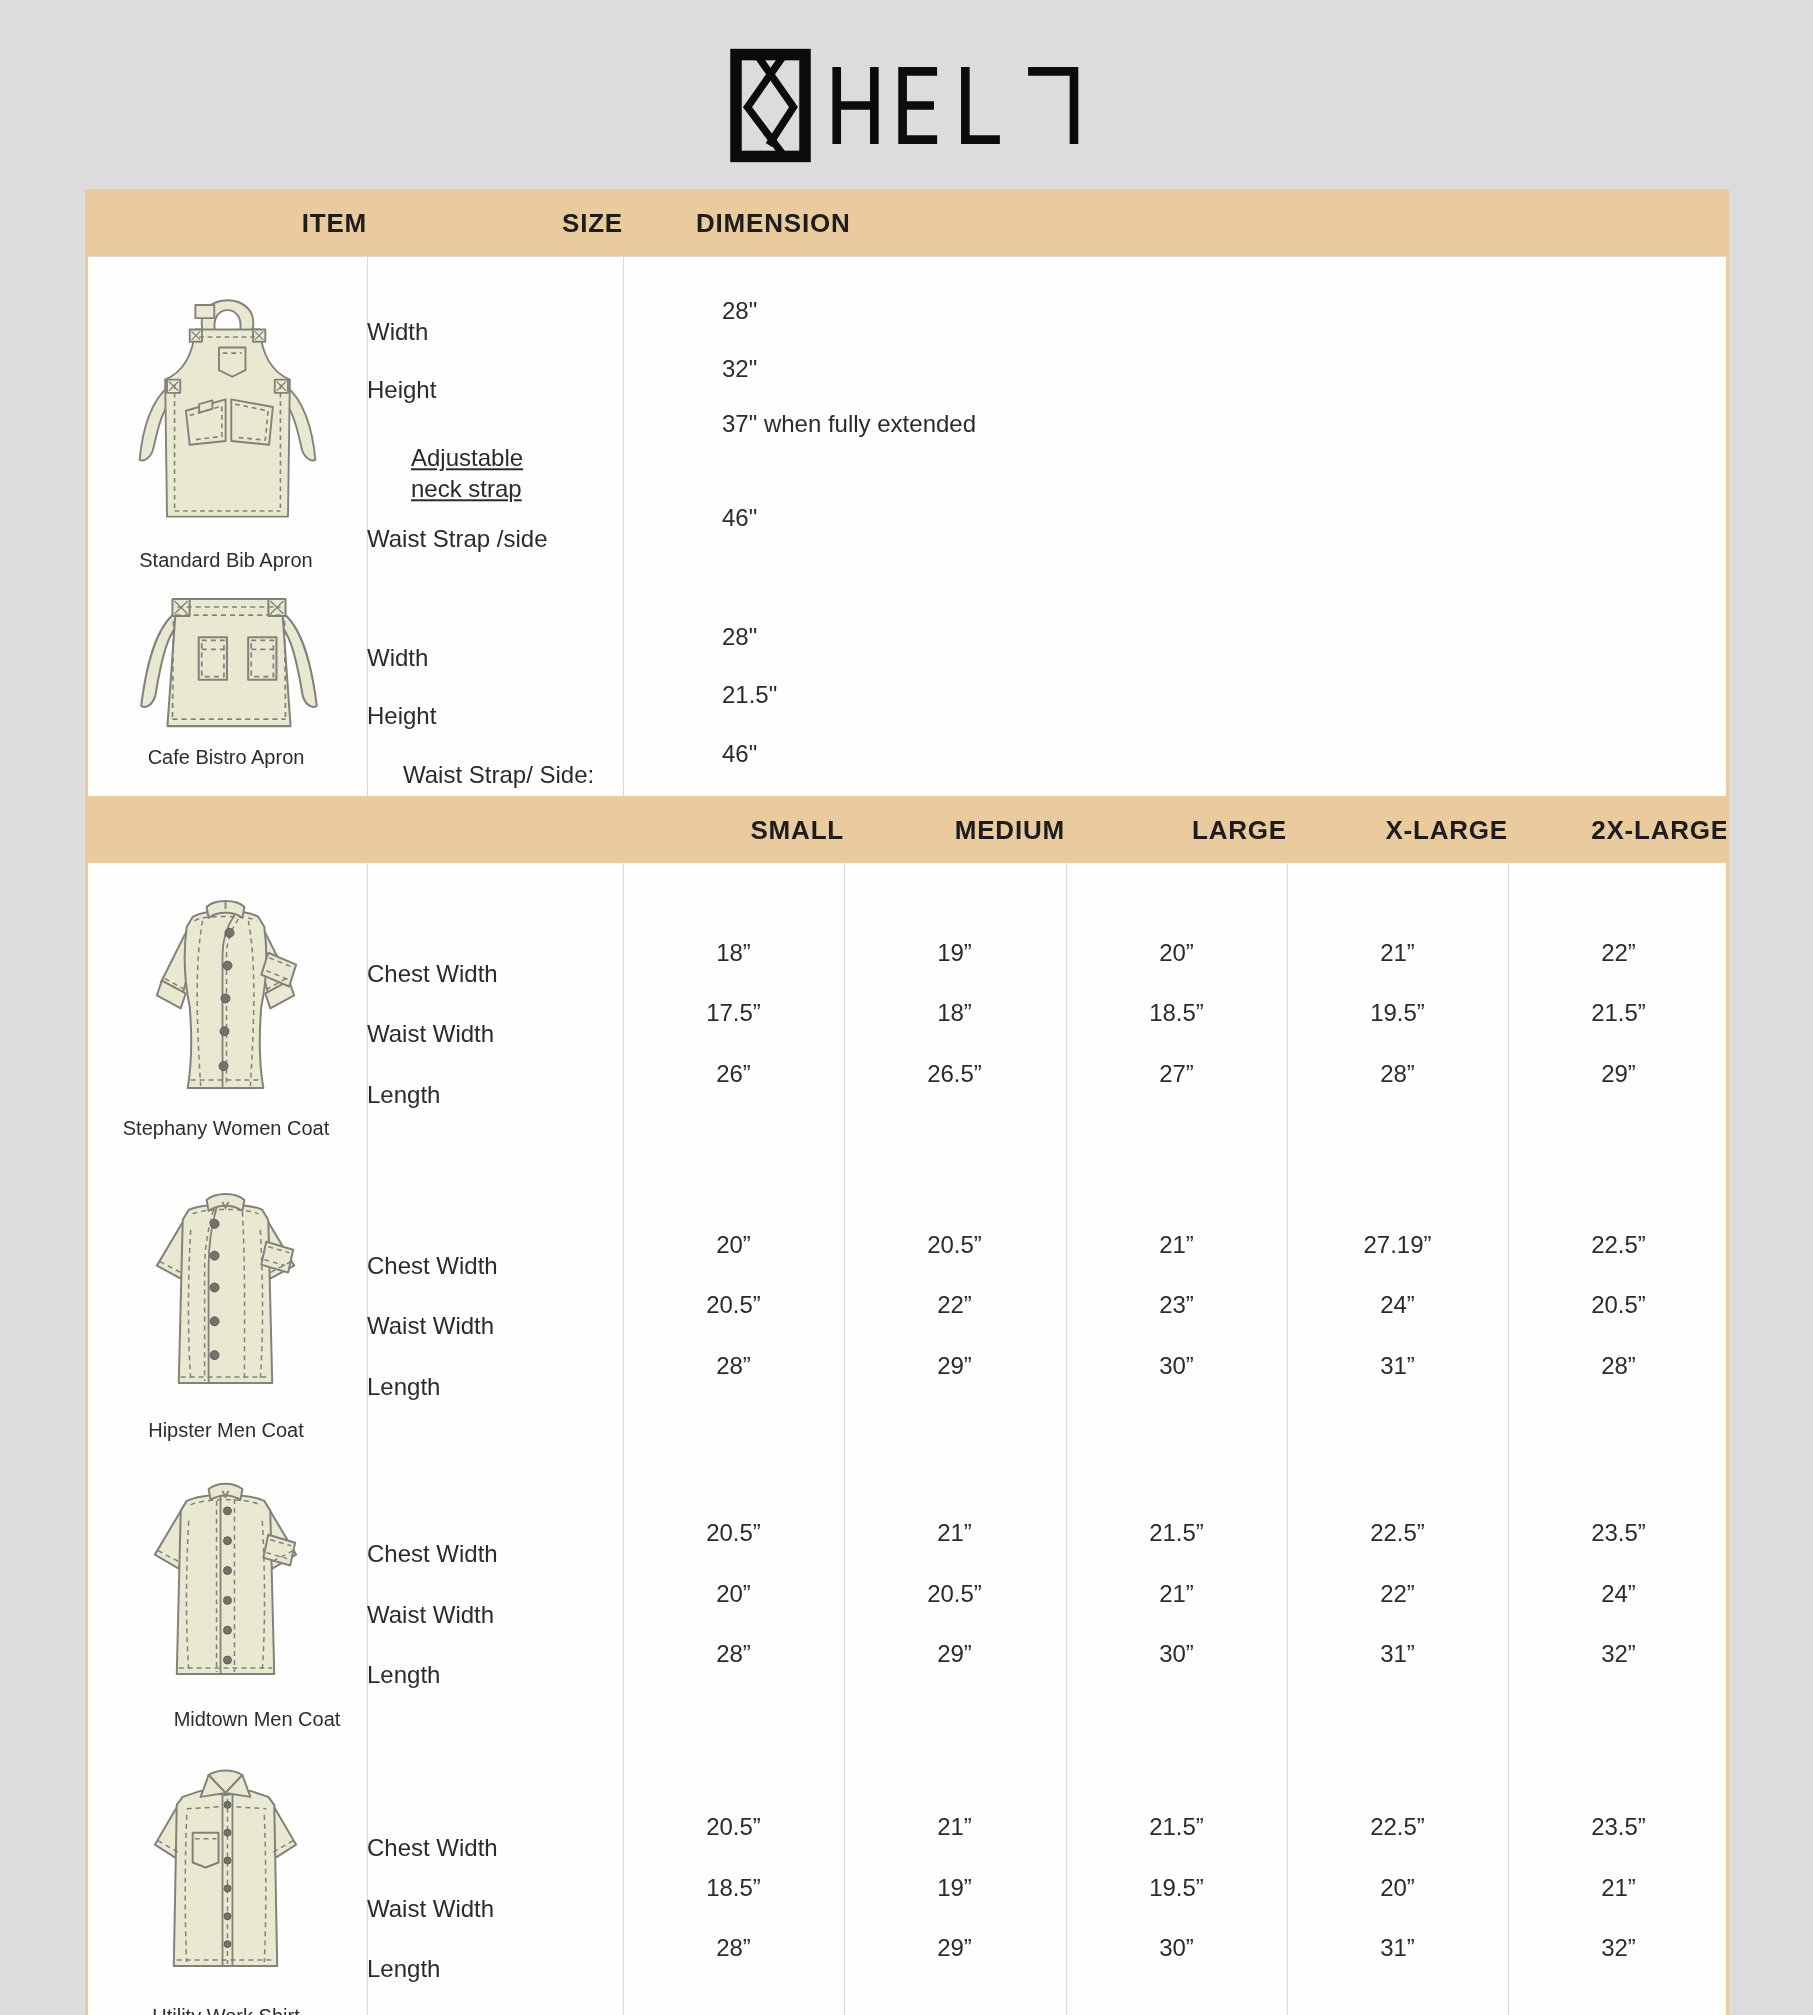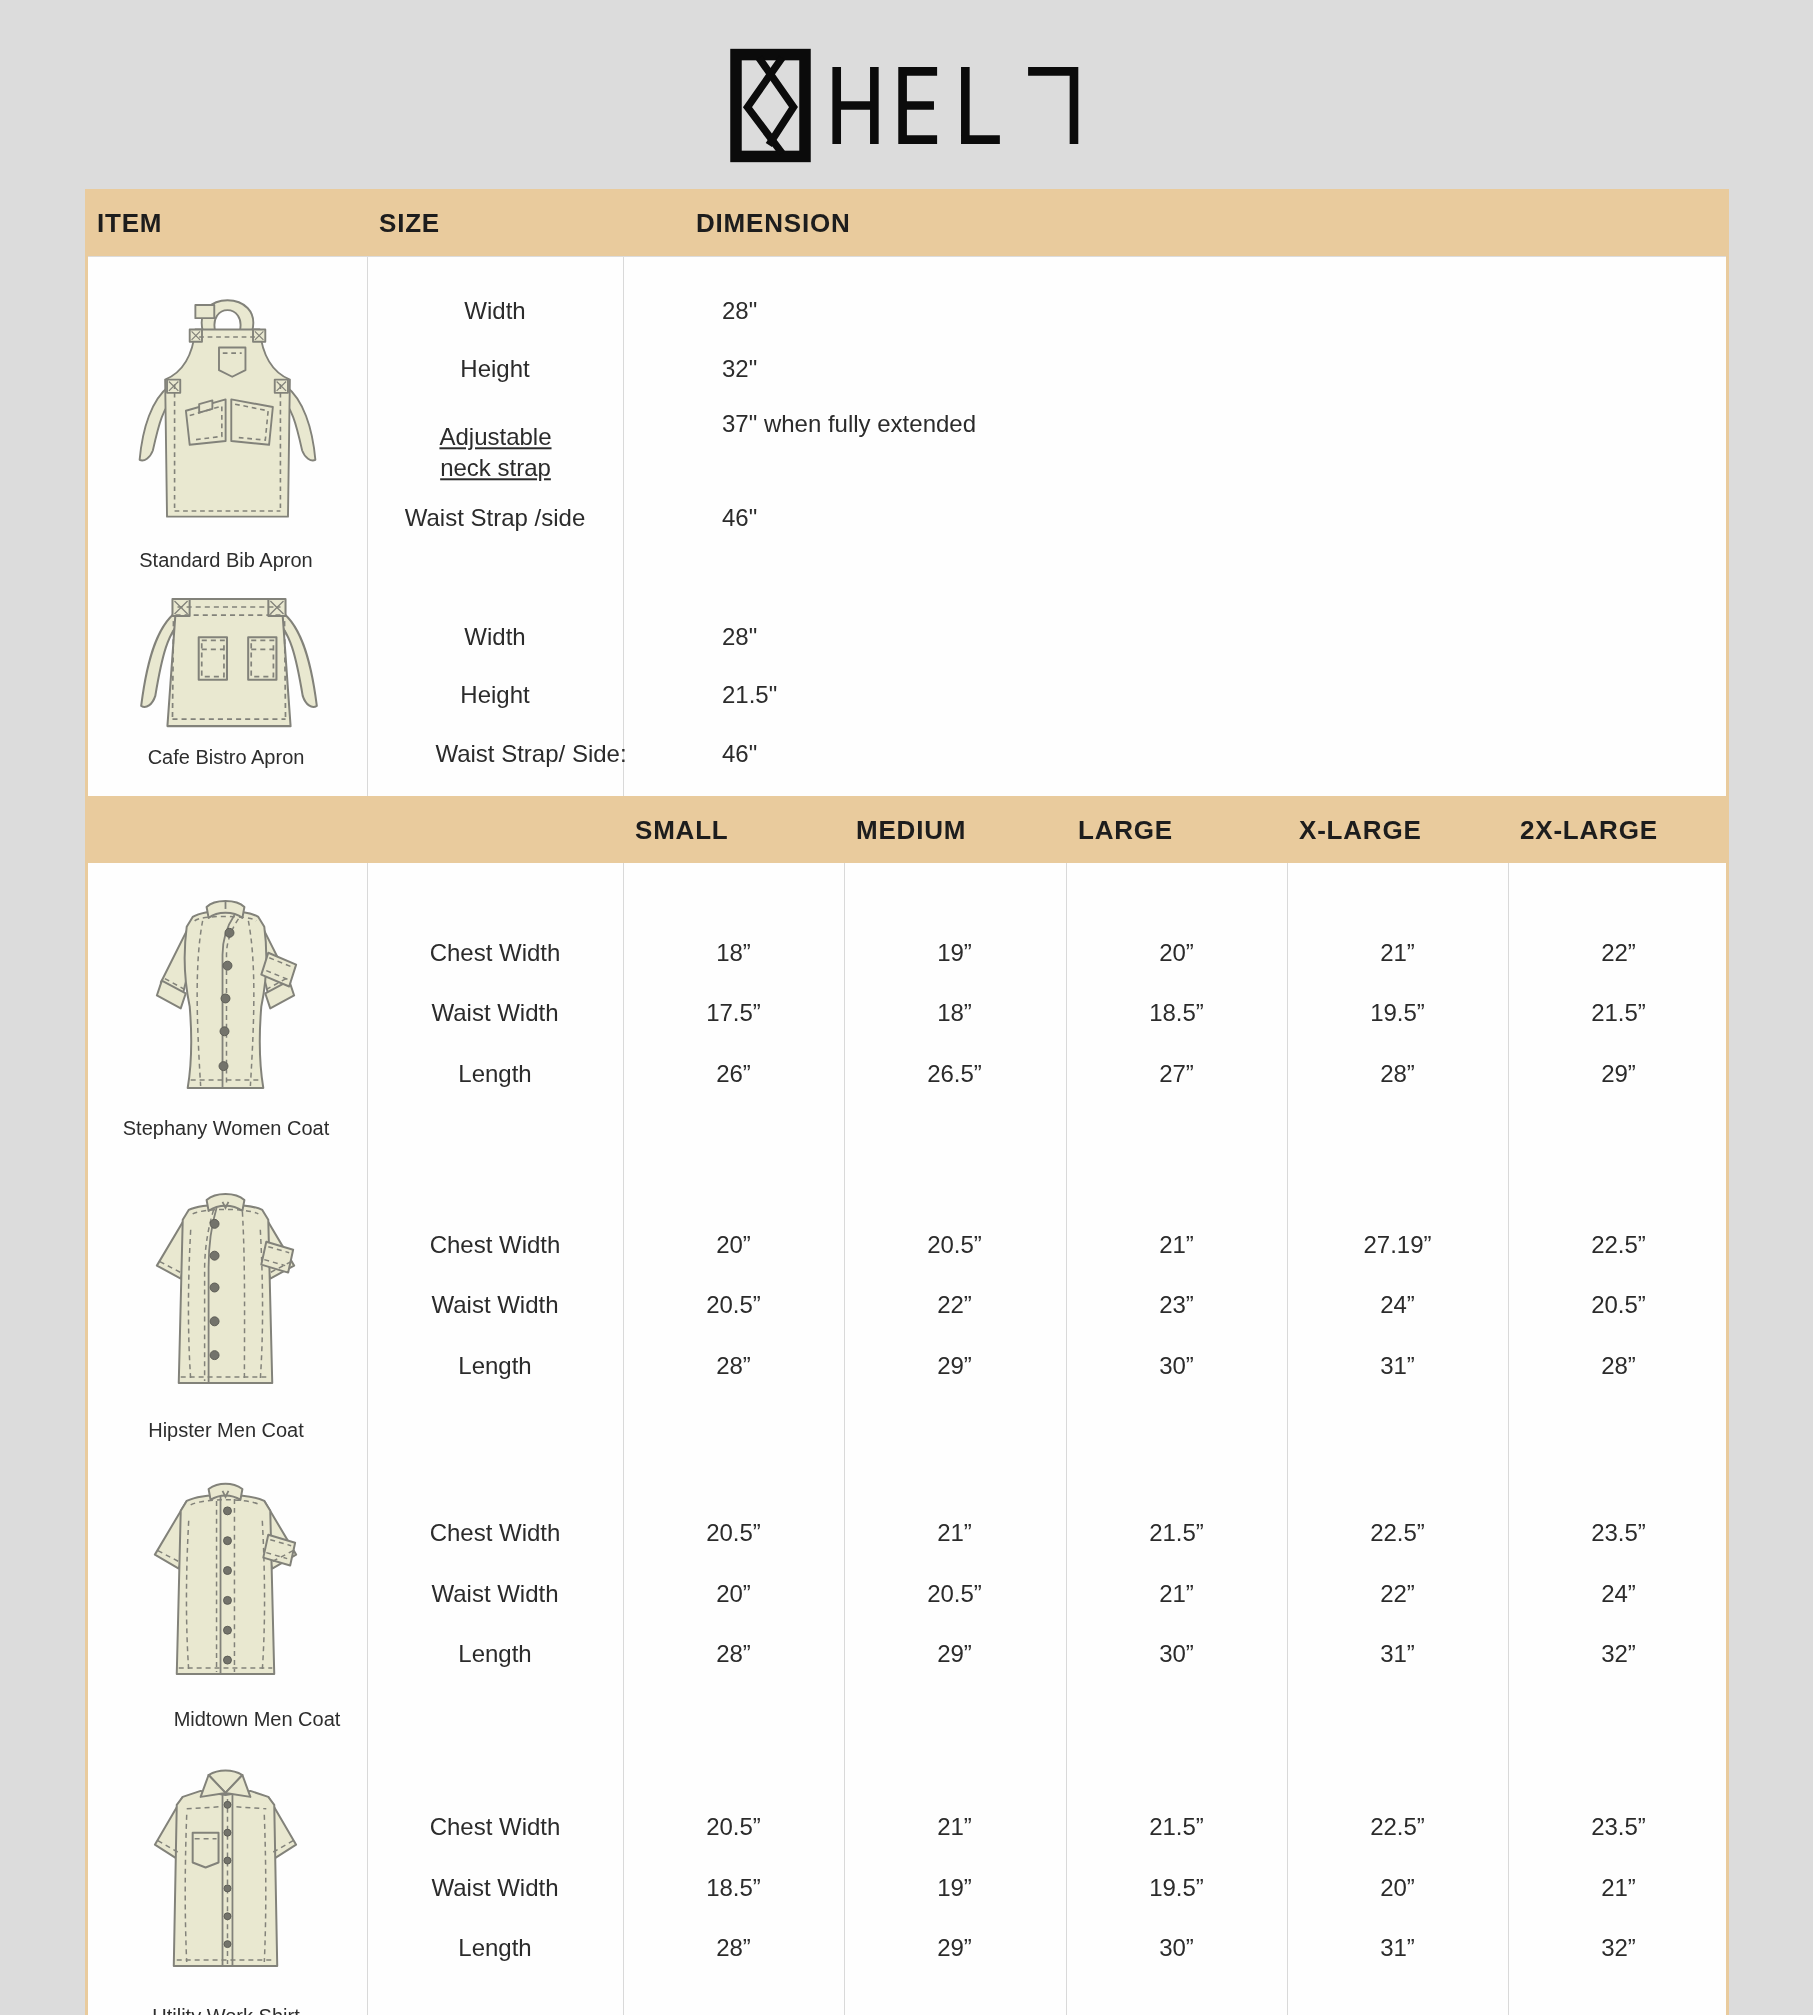--- a/index.html
+++ b/index.html
@@ -13,29 +13,29 @@
   .logo-word{position:absolute;left:103px;top:18px;width:251px;height:79px;}
   
   .table-frame{position:absolute;left:85px;top:189px;width:1644px;height:1858px;
     border:3.2px solid #e9cb9d;box-sizing:border-box;pointer-events:none;z-index:5;}
   
   .thead{position:absolute;left:85px;width:1644px;height:67px;background:#e9cb9d;z-index:2;}
   .thead1{top:189px;}
   .thead2{top:796px;}
   .th{position:absolute;top:50%;transform:translateY(-50%);
       font-weight:700;font-size:26px;letter-spacing:0.8px;color:#1d1d1d;white-space:nowrap;}
-  .th.center{text-align:left;margin-left:12px;}
+  .th.center{text-align:right;}
   
   .sec{position:absolute;left:85px;width:1644px;background:#fefefe;z-index:1;}
   .sec1{top:257px;height:539px;}
   .sec2{top:863px;height:1181px;}
   .vline{position:absolute;top:0;bottom:0;width:1.2px;background:#d9d9d9;}
   
-  .rowlabel{position:absolute;left:282px;width:256px;text-align:center;
-    transform:translateY(-50%);font-size:24px;color:#2b2b2b;white-space:nowrap;}
+  .rowlabel{position:absolute;left:282px;width:256px;text-align:left;
+    transform:translateY(-50%);font-size:24px;color:#2b2b2b;white-space:nowrap;margin-top:21px;}
   .rowlabel.wrap{left:326px;width:169px;white-space:normal;line-height:1.28;}
   .rowvalue{position:absolute;left:637px;transform:translateY(-50%);
     font-size:24px;color:#2b2b2b;white-space:nowrap;}
   .sizeval{position:absolute;width:221px;text-align:center;transform:translateY(-50%);
     font-size:24px;color:#2b2b2b;white-space:nowrap;}
   .caption{position:absolute;left:0;width:282px;text-align:center;
     transform:translateY(-50%);font-size:20px;color:#2d2d2d;white-space:nowrap;}
   .illo{position:absolute;}
   .illo svg{width:100%;height:100%;display:block;}
 </style>

